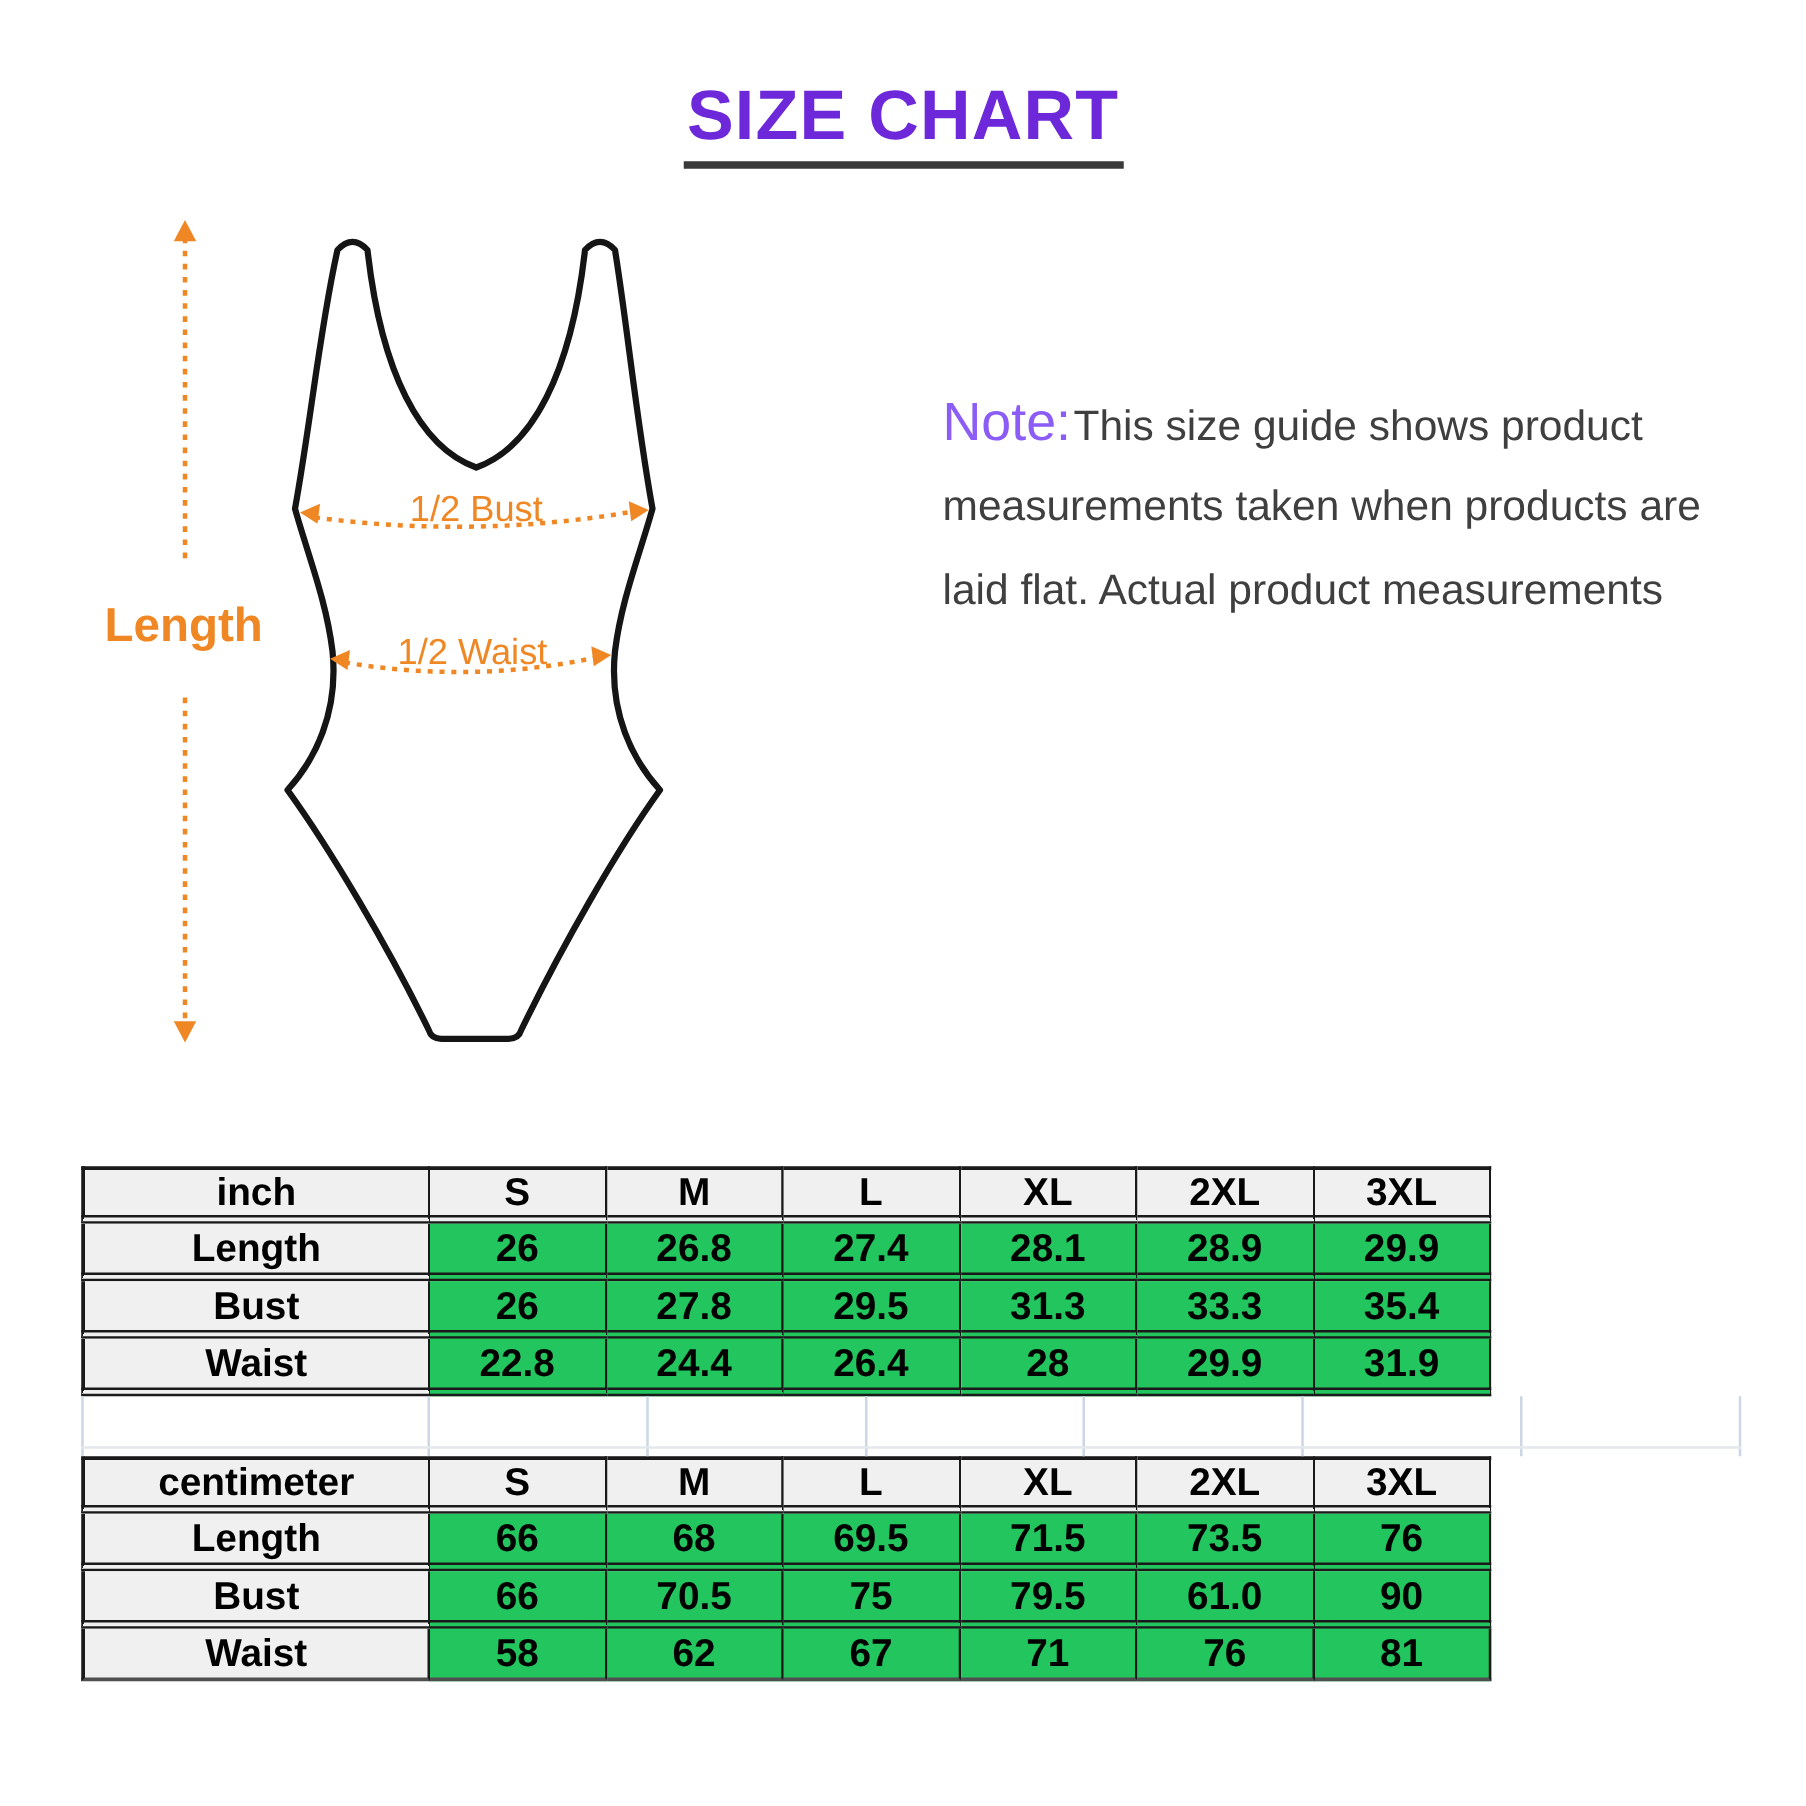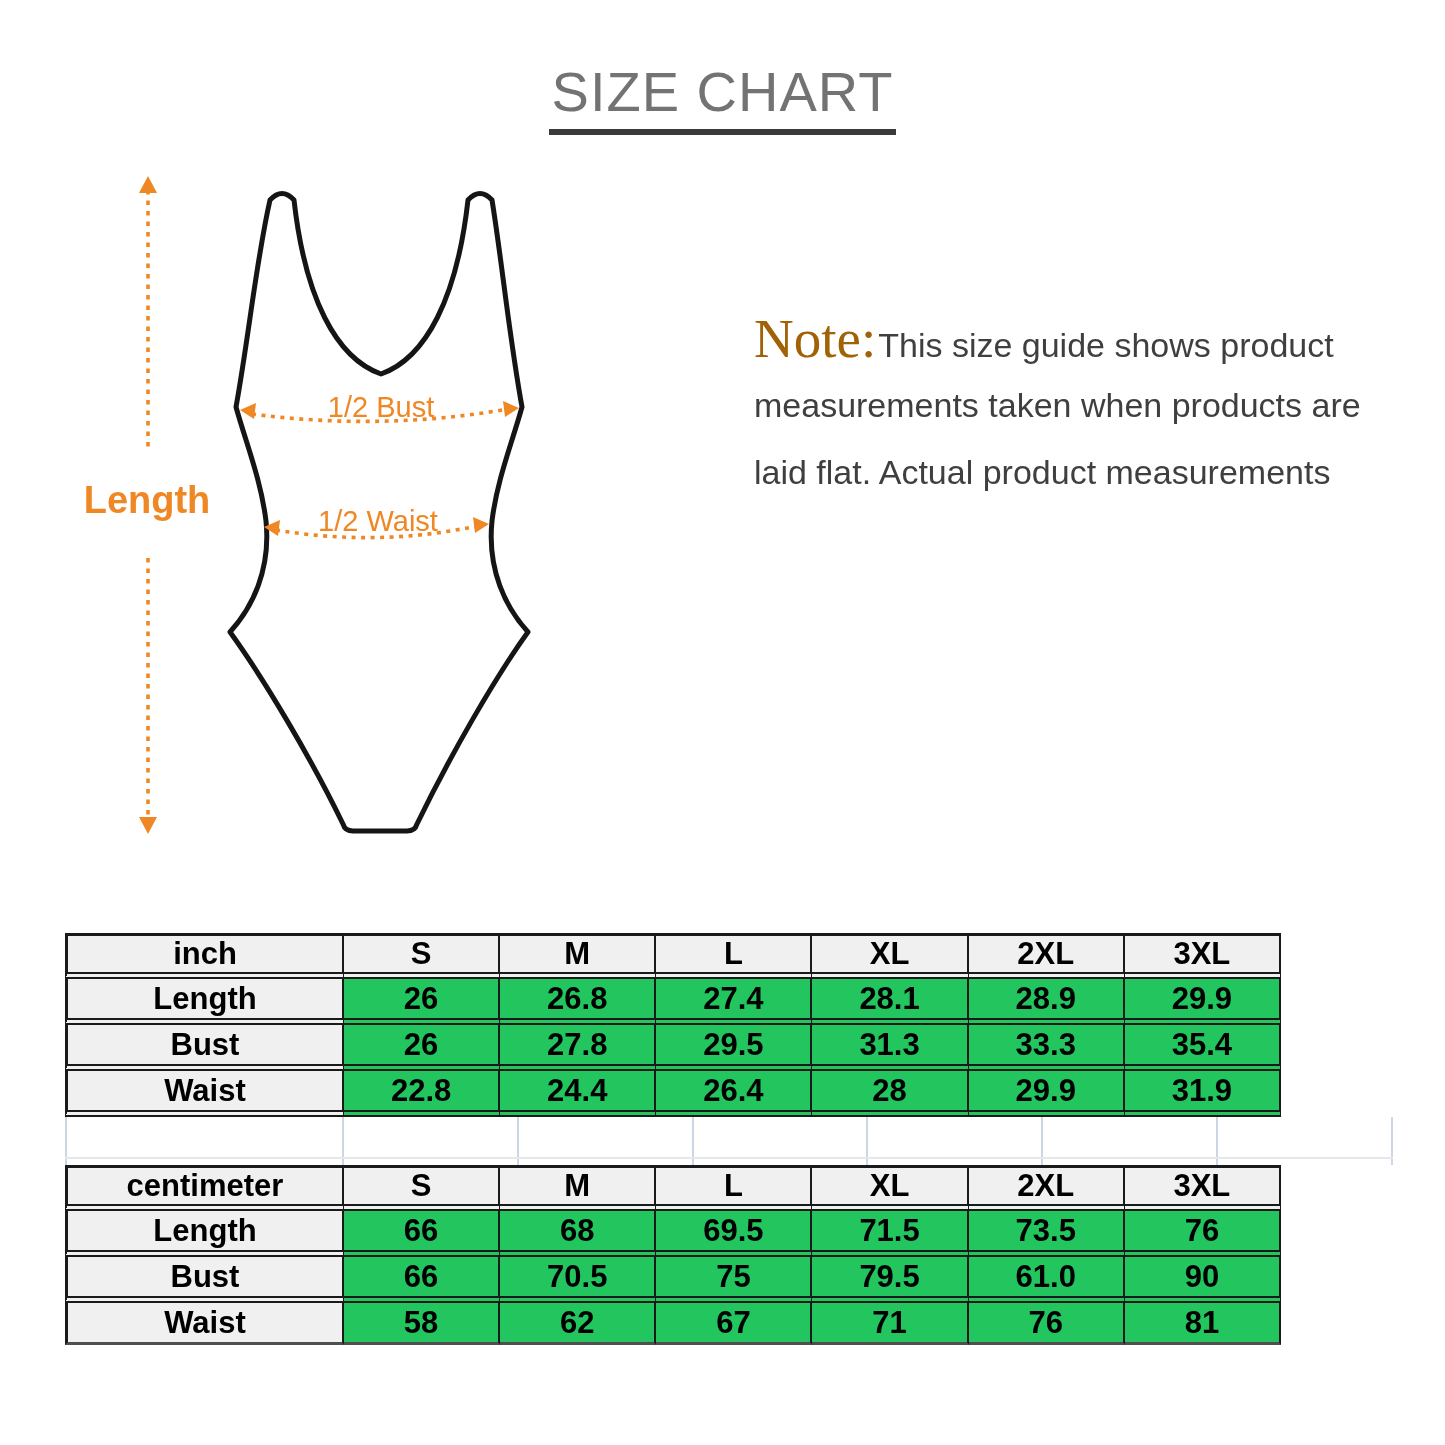--- a/index.html
+++ b/index.html
@@ -1,43 +1,43 @@
 <!DOCTYPE html>
 <html><head>
 <meta charset="utf-8">
 <style>
   html,body{margin:0;padding:0;background:#ffffff;}
   body{width:1445px;height:1445px;position:relative;overflow:hidden;
        font-family:"Liberation Sans",sans-serif;}
 
   
   .title-wrap{position:absolute;top:64px;left:0;width:100%;text-align:center;}
-  .page-title{display:inline-block;margin:0;font-size:56px;font-weight:normal;
-    color:#737373;letter-spacing:1px;padding:0 3px 9px 3px;
+  .page-title{display:inline-block;margin:0;font-size:56px;font-weight:bold;
+    color:#6d28d9;letter-spacing:1px;padding:0 3px 9px 3px;
     border-bottom:6px solid #3a3a3a;line-height:1.0;}
 
   
   .diagram-svg{position:absolute;left:0;top:0;pointer-events:none;}
   .suit-outline{fill:#ffffff;stroke:#151515;stroke-width:5;stroke-linejoin:round;}
   .meas-dash{fill:none;stroke:#EF8824;stroke-width:3.6;}
   .meas-head{fill:#EF8824;stroke:none;}
   .svg-label{fill:#EF8824;font-family:"Liberation Sans",sans-serif;}
   .svg-label.small{font-size:29px;}
   .svg-label.big{font-size:38px;font-weight:bold;}
 
   
   .note{position:absolute;left:754px;top:305px;width:660px;color:#3f3f3f;}
   .note-line{height:67px;line-height:67px;font-size:34px;white-space:nowrap;
     overflow:visible;}
-  .note-label{font-size:55px;color:#a16207;margin-right:2px;font-family:Liberation Serif, serif;}
+  .note-label{font-size:43px;color:#8b5cf6;margin-right:2px;}
 
   
   .tables-wrap{position:absolute;left:65px;top:933px;width:1328px;}
   table.size-table{border-collapse:separate;border-spacing:0;table-layout:fixed;
-    width:1216px;}
+    width:1128px;}
   table.size-table th,table.size-table td{box-sizing:border-box;padding:0;
     text-align:center;vertical-align:middle;font-size:31px;font-weight:bold;
     color:#000;border-right:2px solid #1a1a1a;border-bottom:7px double #1a1a1a;
     background:#22c55e;}
   table.size-table .col-edge{border-left:3px solid #1a1a1a;}
   table.size-table thead th{height:40px;border-top:3px solid #1a1a1a;
     background:#f0f0f0;}
   table.size-table tbody th{background:#f0f0f0;}
   table.size-table tbody tr td,table.size-table tbody tr th{height:46px;}
   table.size-table.cm tbody tr:last-child td,

